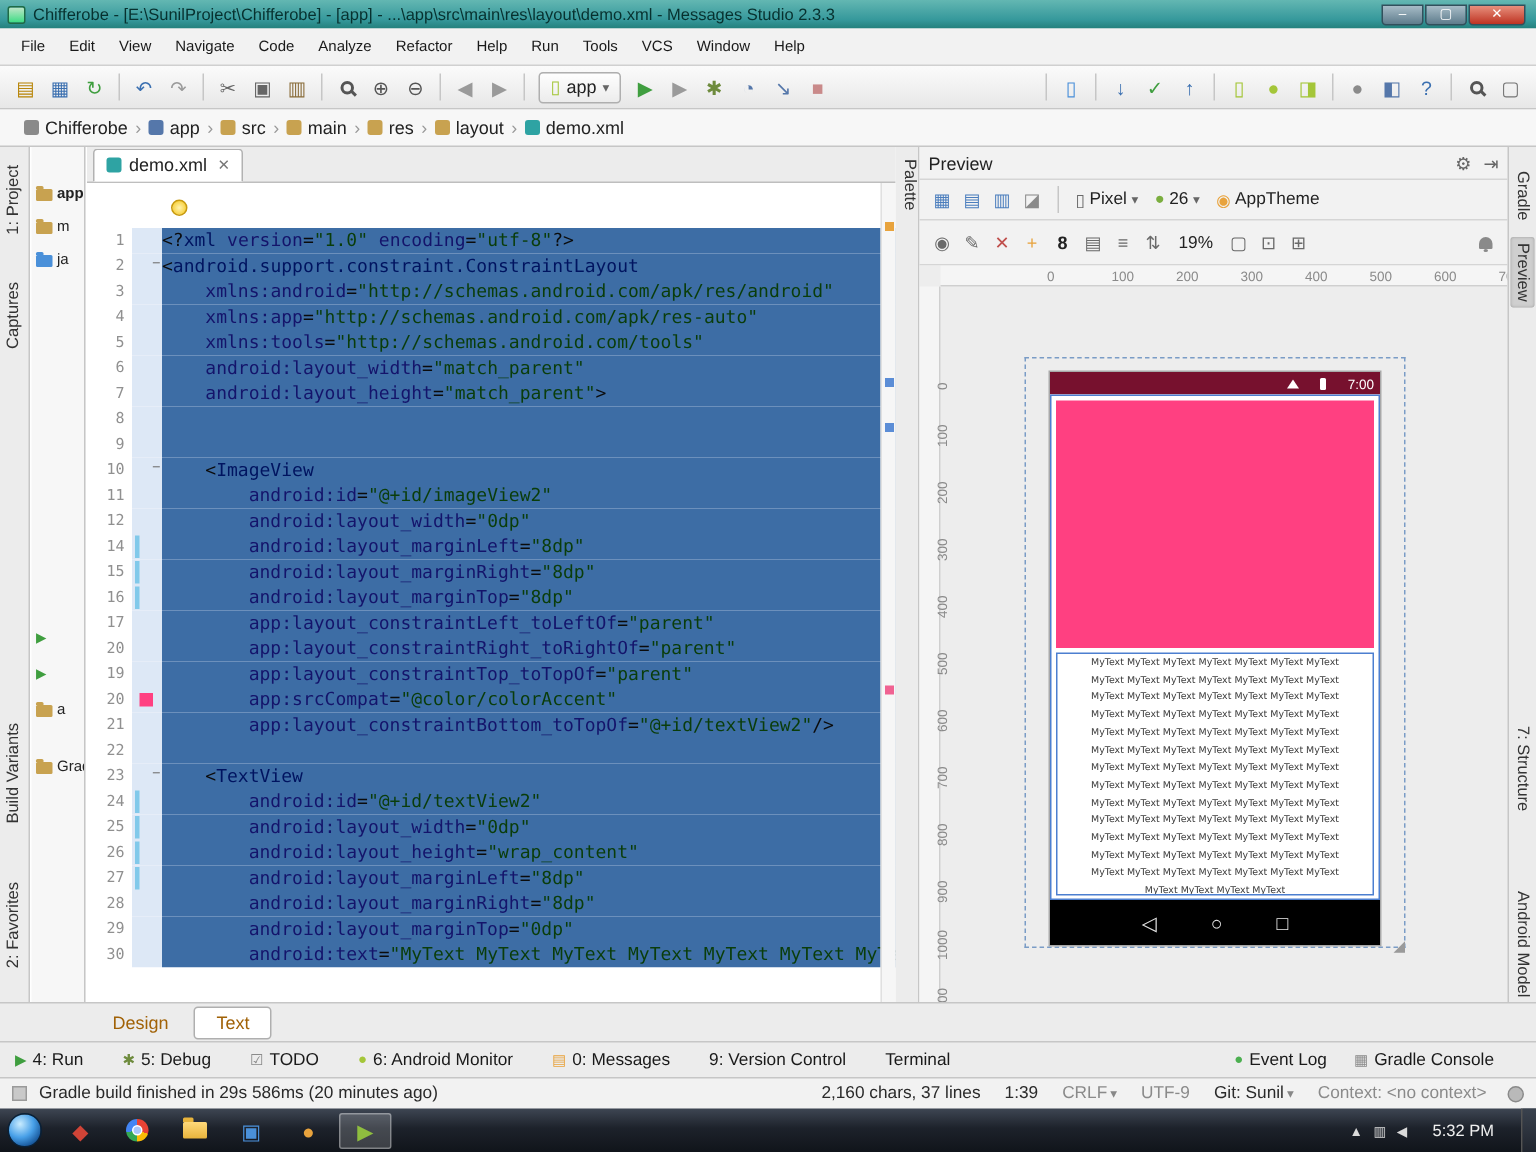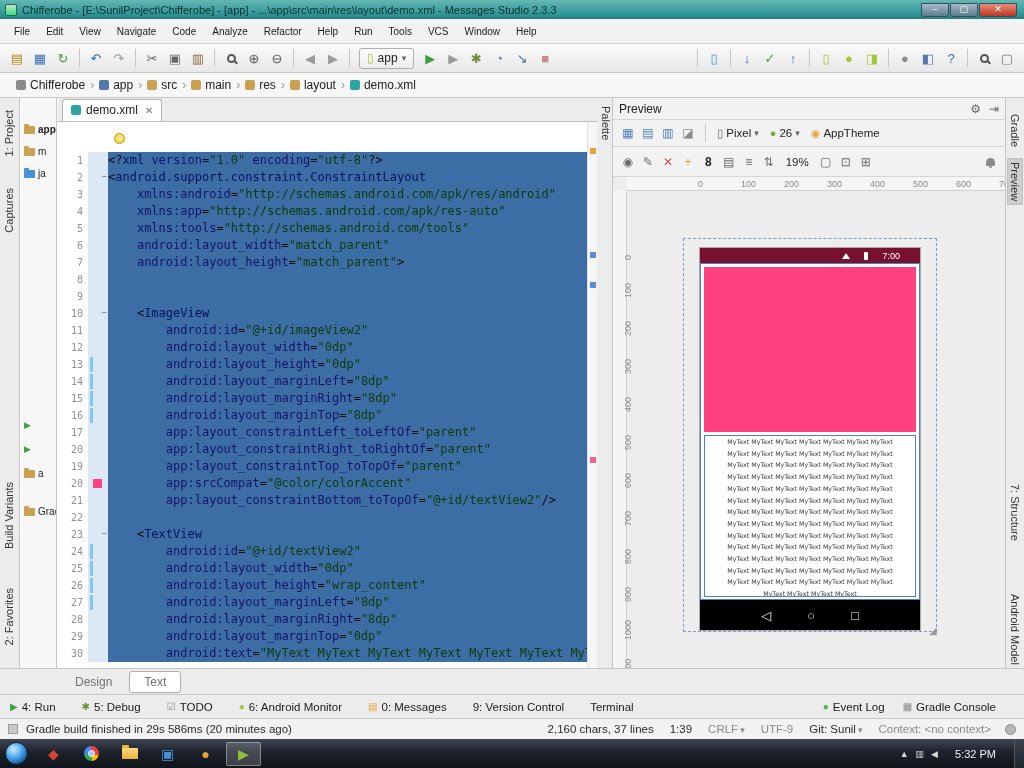--- a/index.html
+++ b/index.html
@@ -98,33 +98,33 @@
   .zoomlabel{font-size:11.5px;padding:0 4px}
   #ptb2 .right{margin-left:auto;display:flex;align-items:center}
   #canvas{flex:1;position:relative;background:#EDEDED;overflow:hidden}
   .hruler{position:absolute;left:14px;right:0;top:0;height:14px;background:#F5F5F5;border-bottom:1px solid #CFCFCF;font-size:9px;color:#8A8A8A}
   .hnum{position:absolute;top:2px}
   .vruler{position:absolute;left:0;top:14px;bottom:0;width:14px;background:#F5F5F5;border-right:1px solid #CFCFCF;font-size:9px;color:#8A8A8A}
   .vnum{position:absolute;left:10px;transform:rotate(-90deg);transform-origin:left top}
   .sel-rect{position:absolute;left:70px;top:61px;width:254px;height:394px;border:1px dashed #7A9CC6}
   .rsz{position:absolute;left:316px;top:448px;color:#9A9A9A;font-size:10px}
   .device{position:absolute;left:87px;top:71px;width:220px;height:382px;background:#FFF;box-shadow:0 0 0 1px #A9A9A9}
-  .dev-status{position:absolute;top:0;left:0;right:0;height:15px;display:flex;align-items:center;justify-content:flex-end;gap:14px;padding:0 20px}
+  .dev-status{position:absolute;top:0;left:0;right:0;height:15px;display:flex;align-items:center;justify-content:flex-end;gap:14px;padding:0 4px}
   .dev-status .time{color:#FFF;font-size:9px}
   .wifi{width:0;height:0;border-left:4px solid transparent;border-right:4px solid transparent;border-bottom:6px solid #FFF}
   .battery{width:4px;height:8px;background:#FFF;border-radius:1px}
   .dev-content{position:absolute;top:15px;left:0;right:0;bottom:30px;border:1px solid #4C7FD0;background:#FFF}
   .pinkview{position:absolute;left:3px;right:3px;top:3px;height:165px}
   .textview{position:absolute;left:3px;right:3px;top:171px;bottom:2px;border:1px solid #4C7FD0;overflow:hidden;text-align:center}
   .mytext-line{font-family:"DejaVu Sans",sans-serif;font-size:6.3px;line-height:11.7px;color:#3A3A3A;white-space:nowrap}
   .dev-nav{position:absolute;bottom:0;left:0;right:0;height:30px;background:#000;display:flex;align-items:center;justify-content:center;gap:36px;color:#E8E8E8;font-size:13px}
 
   
   #designtext{position:absolute;top:668px;left:0;width:100%;height:26px;background:#ECECEC;border-top:1px solid #C6C6C6;display:flex;align-items:center;padding-left:60px;gap:2px}
-  .dtab{padding:3px 14px;font-size:12px;border:1px solid transparent;border-radius:3px;color:#737373}
+  .dtab{padding:3px 14px;font-size:12px;border:1px solid transparent;border-radius:3px;color:#a16207}
   .dtab.active{background:#FFF;border-color:#AFAFAF}
 
   
   #toolwin{position:absolute;top:694px;left:0;width:100%;height:24px;background:#ECECEC;border-top:1px solid #C6C6C6;display:flex;align-items:center;padding:0 10px;font-size:11.5px}
   .tw-item{display:flex;align-items:center;gap:4px;margin-right:26px;color:#1A1A1A}
   .tw-glyph{font-size:10px}
   #tw-right{margin-left:auto;display:flex}
   #tw-right .tw-item{margin-right:18px}
 
   
@@ -380,27 +380,20 @@
             </div>
             <div class="code-row">
               <span class="ln">11</span>
               <span class="mark"></span>
               <span class="code">        <span class="attr">android:id</span>=<span class="str">"@+id/imageView2"</span></span>
             </div>
             <div class="code-row">
               <span class="ln">12</span>
               <span class="mark"></span>
               <span class="code">        <span class="attr">android:layout_width</span>=<span class="str">"0dp"</span></span>
-            </div>
-            <div class="code-row">
-              <span class="ln">13</span>
-              <span class="mark">
-                <i class="chg"></i>
-              </span>
-              <span class="code">        <span class="attr">android:layout_height</span>=<span class="str">"0dp"</span></span>
             </div>
             <div class="code-row">
               <span class="ln">14</span>
               <span class="mark">
                 <i class="chg"></i>
               </span>
               <span class="code">        <span class="attr">android:layout_marginLeft</span>=<span class="str">"8dp"</span></span>
             </div>
             <div class="code-row">
               <span class="ln">15</span>

